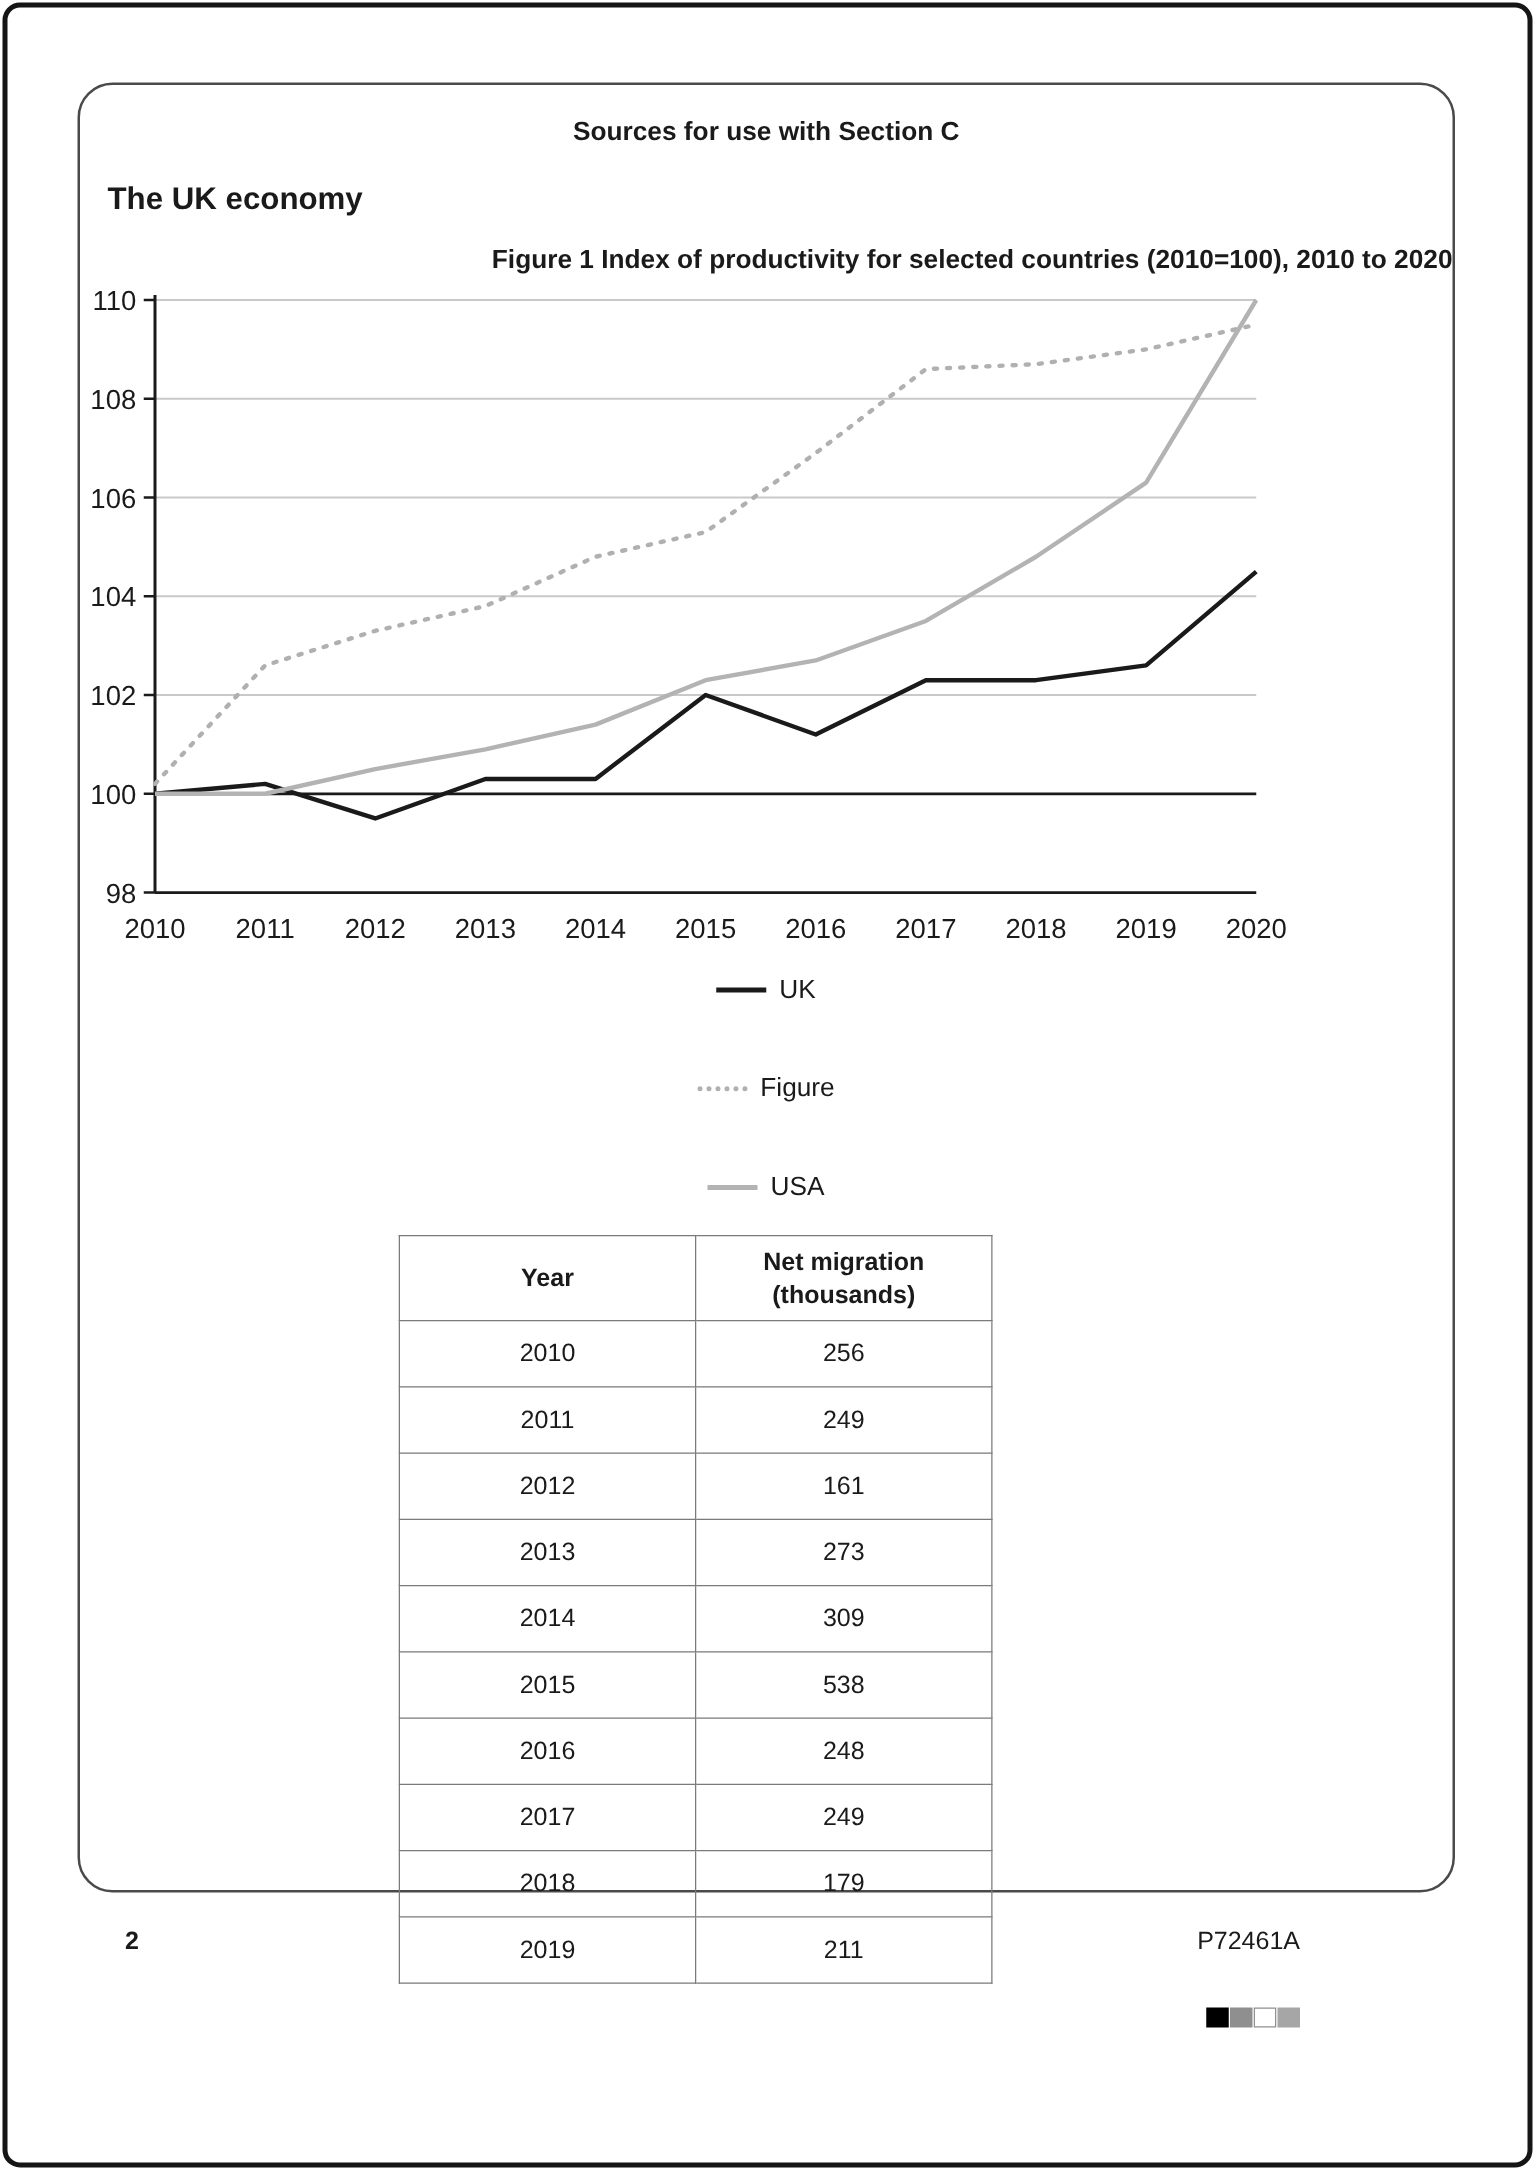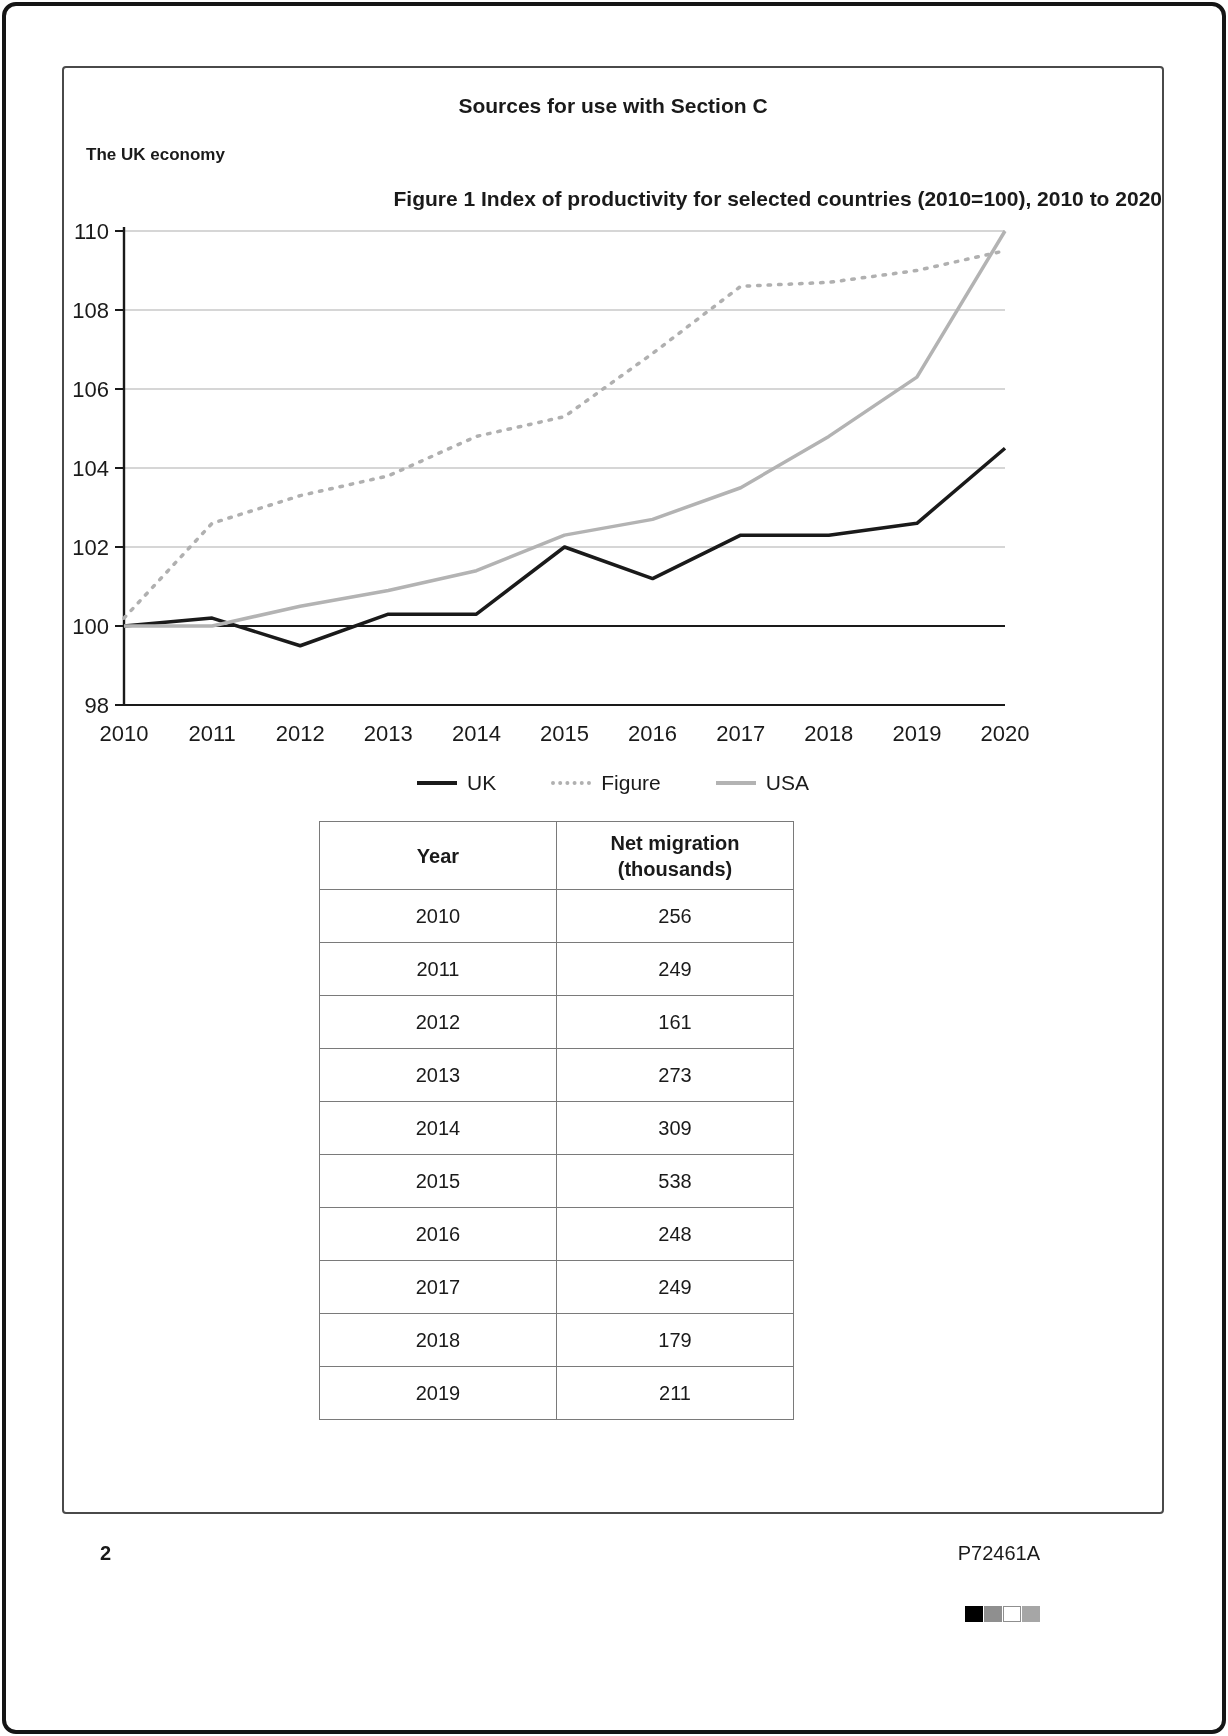--- a/index.html
+++ b/index.html
@@ -2,29 +2,29 @@
 <html><head>
 <meta charset="utf-8">
 <style>
   *{box-sizing:border-box;}
   html,body{margin:0;padding:0;}
   body{
     width:1228px;height:1736px;background:#ffffff;position:relative;overflow:hidden;
     font-family:"Liberation Sans",sans-serif;color:#1a1a1a;
   }
   .outer-border{position:absolute;inset:2px;border:4px solid #151515;border-radius:14px;pointer-events:none;}
-  .frame{position:absolute;left:62px;top:66px;width:1102px;height:1448px;border:2.5px solid #4a4a4a;border-radius:4px;background:#fff;}
+  .frame{position:absolute;left:62px;top:66px;width:1102px;height:1448px;border:2.5px solid #4a4a4a;border-radius:28px;background:#fff;}
   .doc-title{margin-top:26px;text-align:center;font-size:21px;font-weight:700;}
-  .section-heading{margin:27px 0 0 22px;font-size:17px;font-weight:700;}
+  .section-heading{margin:27px 0 0 22px;font-size:25px;font-weight:700;}
   .figure-title{margin:22px 0 0 22px;font-size:21px;font-weight:700;text-align:right;}
   .figure-title.fig2{margin-top:34px;}
   .chart-wrap{margin:6px 0 0 8px;}
   svg#chart-svg{display:block;}
   svg text{font-family:"Liberation Sans",sans-serif;}
-  .legend{display:flex;justify-content:center;align-items:center;gap:55px;margin-top:-4px;}
+  .legend{display:flex;justify-content:center;align-items:center;gap:55px;margin-top:-4px;flex-direction:column;}
   .legend-item{display:flex;align-items:center;gap:10px;}
   .legend-swatch{display:inline-block;width:40px;height:0;}
   .legend-label{font-size:21px;}
   table.migration{border-collapse:collapse;margin:26px 0 0 255px;}
   table.migration th{width:237px;height:68px;border:1.5px solid #7a7a7a;font-size:20px;font-weight:700;
     text-align:center;vertical-align:middle;white-space:pre-line;line-height:1.3;}
   table.migration td{height:53px;border:1.5px solid #7a7a7a;font-size:20px;text-align:center;vertical-align:middle;}
   .footer{position:absolute;left:62px;top:1542px;width:1102px;display:flex;justify-content:space-between;
     padding:0 124px 0 38px;font-size:20px;}
   .page-number{font-weight:700;}

